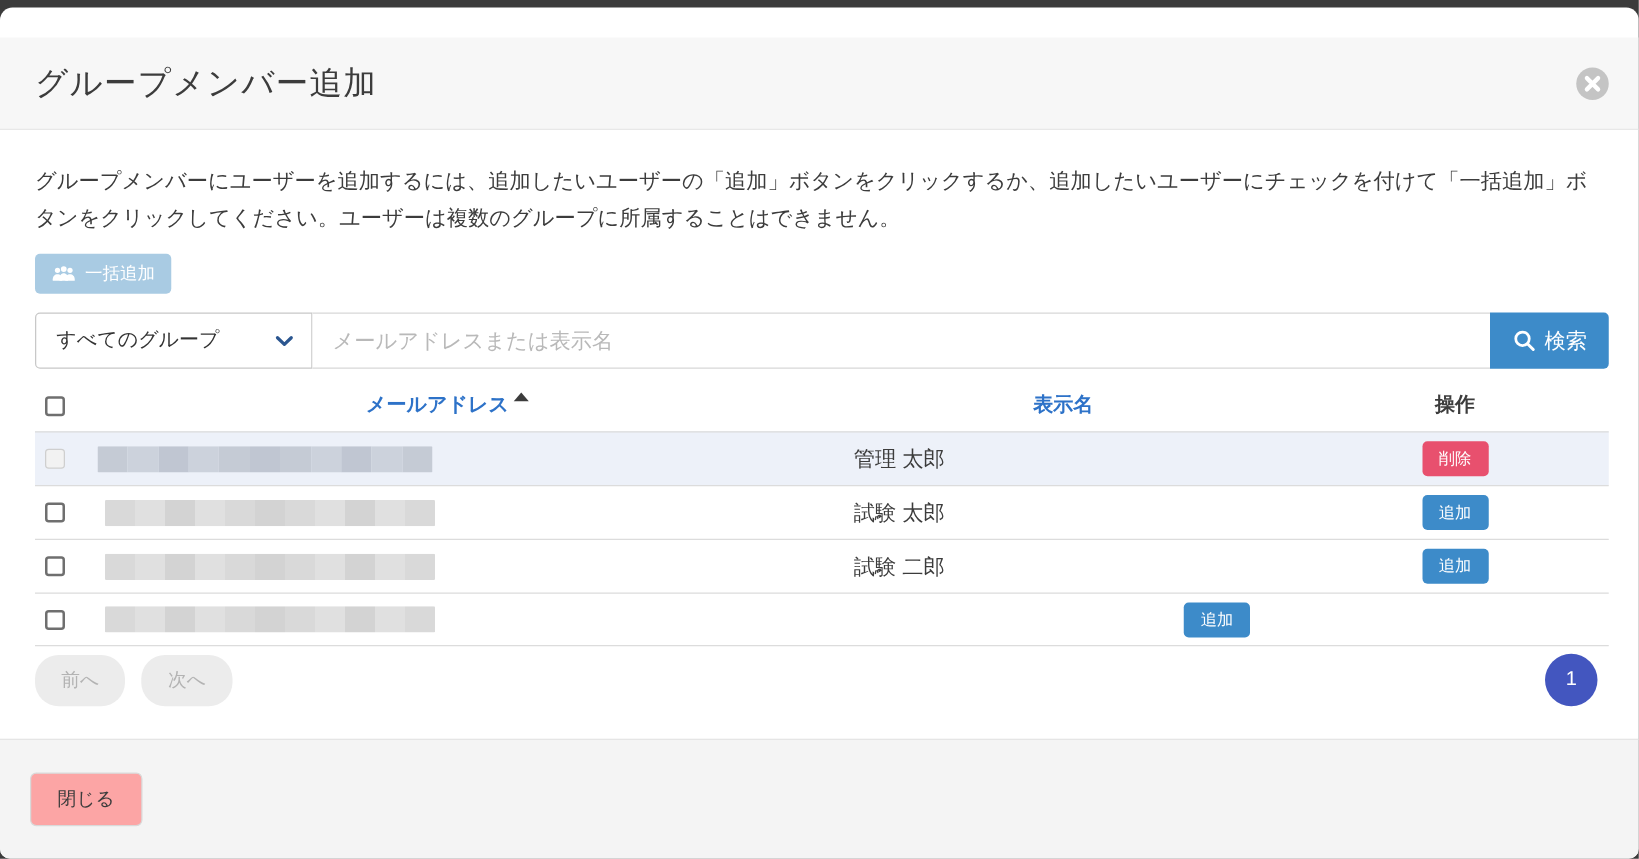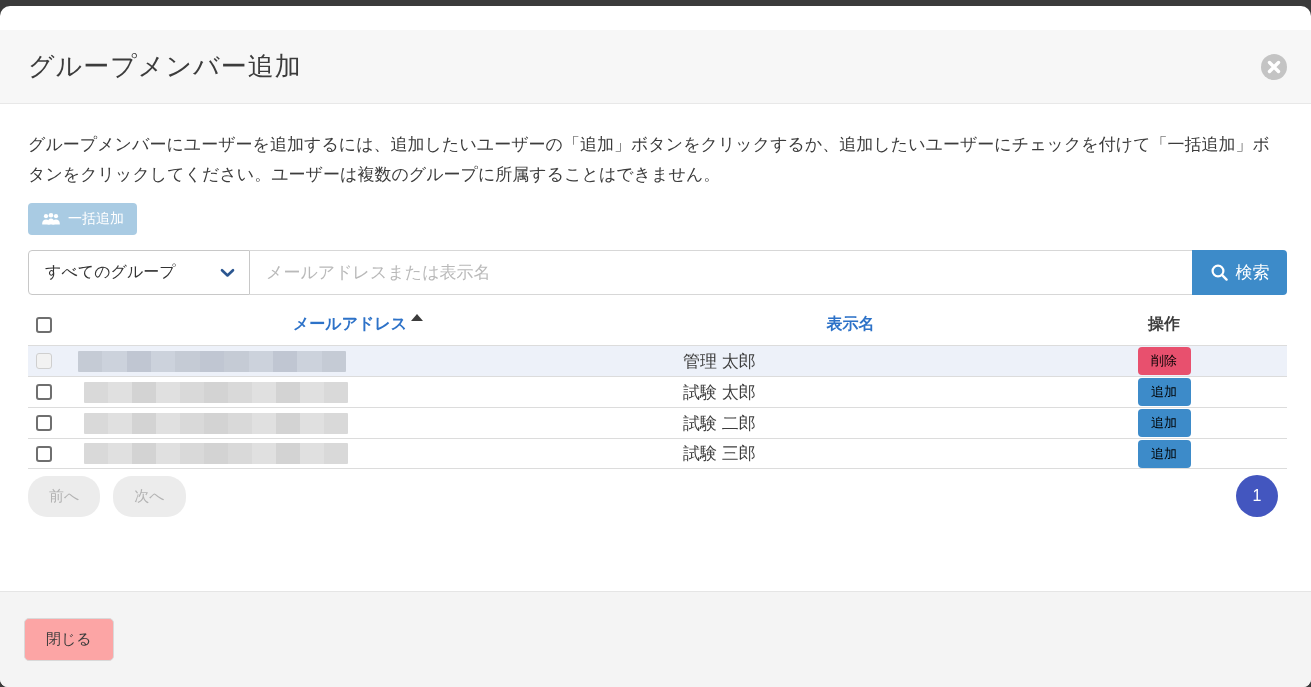--- a/index.html
+++ b/index.html
@@ -56,21 +56,21 @@
   }
   .search-input::placeholder { color:#b9b9b9; }
   .search-btn {
     width:95px; background:#3d8bc9; color:#fff; border:none;
     border-radius:0 4px 4px 0; font-size:17px; font-family:inherit;
     display:flex; align-items:center; justify-content:center; gap:7px; cursor:pointer;
   }
   
   .user-table { width:1259px; }
   .thead { display:flex; align-items:center; height:41px; font-size:16px; font-weight:bold; }
-  .trow { display:flex; align-items:center; height:31px; border-top:1px solid #dcdcdc; font-size:17px; }
+  .trow { display:flex; align-items:center; height:43px; border-top:1px solid #dcdcdc; font-size:17px; }
   .trow:last-of-type { border-bottom:1px solid #dcdcdc; }
   .trow.selected { background:#edf1f9; }
   .col-check  { width:28px; padding-left:8px; display:flex; align-items:center; }
   .col-email  { width:604px; }
   .col-name   { width:381px; }
   .col-action { flex:1; display:flex; justify-content:center; }
   .thead .col-email, .thead .col-name { text-align:center; }
   .thead .col-email a, .thead .col-name a { color:#2d72c8; text-decoration:none; }
   .thead .col-action { font-weight:bold; color:#3c3c3c; }
   .sort-caret {
@@ -88,21 +88,21 @@
   .redact span:nth-child(odd)  { background:#d9d9d9; }
   .redact span:nth-child(even) { background:#e0e0e0; }
   .redact span:nth-child(3n)   { background:#d3d3d3; }
   .selected .redact { margin-left:22px; width:268px; }
   .selected .redact span:nth-child(odd)  { background:#c5cbd5; }
   .selected .redact span:nth-child(even) { background:#ccd2dc; }
   .selected .redact span:nth-child(3n)   { background:#c0c6d2; }
   .name-text { padding-left:23px; color:#3c3c3c; }
   .btn-action {
     min-width:53px; height:28px; border:none; border-radius:4px;
-    color:#000000; font-size:13px; font-family:inherit; cursor:pointer; padding:0 12px;
+    color:#ffffff; font-size:13px; font-family:inherit; cursor:pointer; padding:0 12px;
   }
   .btn-add    { background:#3d8bc9; }
   .btn-delete { background:#e8506e; }
   
   .pagination-row { display:flex; align-items:center; width:1259px; margin-top:6px; }
   .page-nav-btn {
     background:#ececec; color:#b3b3b3; border:none; border-radius:19px;
     font-size:15px; font-family:inherit; padding:11px 21px; margin-right:13px; cursor:default;
   }
   .page-circle {
@@ -276,21 +276,20 @@
                 <span></span>
                 <span></span>
                 <span></span>
                 <span></span>
                 <span></span>
                 <span></span>
                 <span></span>
                 <span></span>
               </div>
             </div>
-            <div class="col-name"><span class="name-text">試験 三郎</span></div>
             <div class="col-action">
               <button class="btn-action btn-add">追加</button>
             </div>
           </div>
         </div>
     </div>
 
     <div class="pagination-row">
       <button class="page-nav-btn">前へ</button>
       <button class="page-nav-btn">次へ</button>

